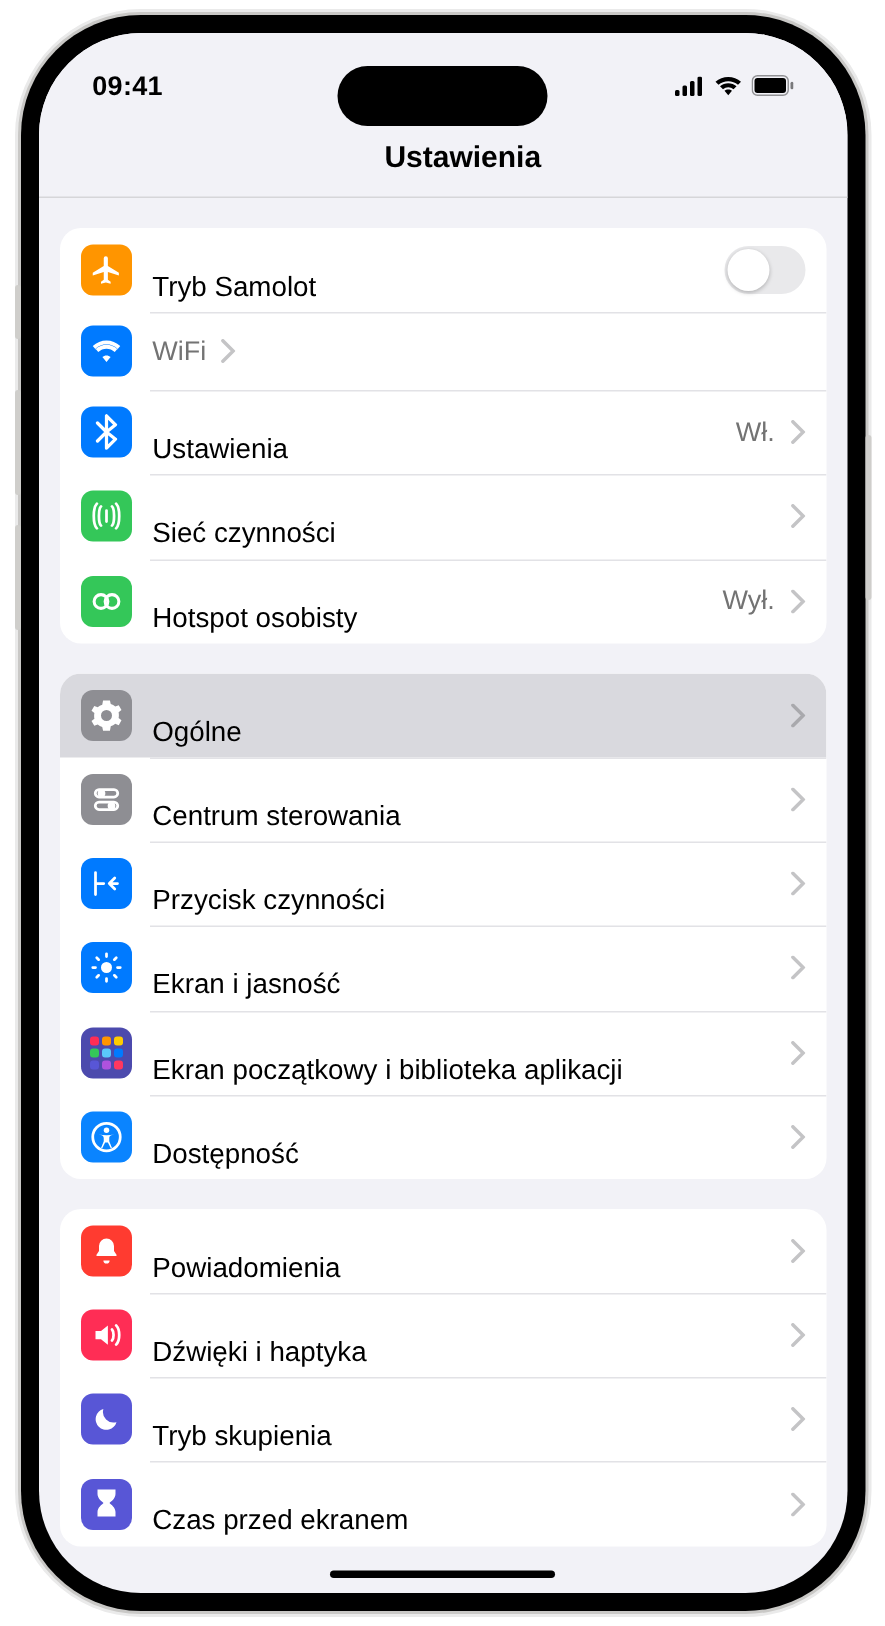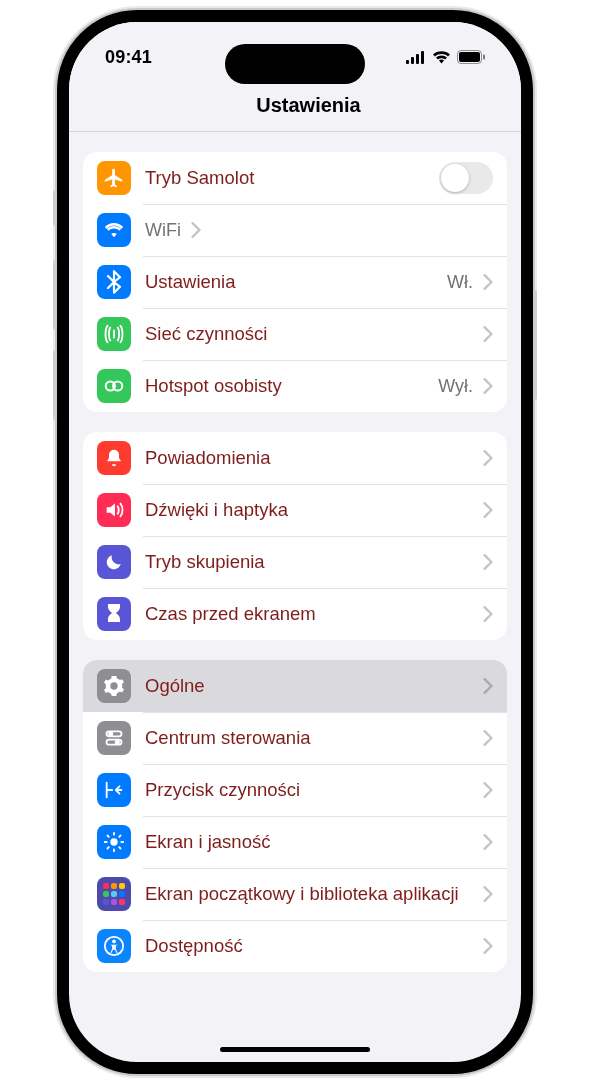--- a/index.html
+++ b/index.html
@@ -6,21 +6,21 @@
     body {
       width: 590px;
       height: 1084px;
       background: #fff;
       font-family: -apple-system, BlinkMacSystemFont, "Helvetica Neue", sans-serif;
       display: flex;
       align-items: center;
       justify-content: center;
     }
     .device-frame {
-      width: 476px;
+      width: 563px;
       height: 1064px;
       background: #000;
       border-radius: 80px;
       padding: 12px;
       position: relative;
       box-shadow: 0 0 0 2px #c9c8c6, 0 0 0 4px #eaeaea;
     }
     .screen {
       width: 100%;
       height: 100%;
@@ -86,23 +86,24 @@
     .row-icon {
       width: 34px; height: 34px;
       border-radius: 8px;
       display: flex;
       align-items: center; justify-content: center;
       flex-shrink: 0;
       margin-right: 14px;
     }
     .row-label {
       font-size: 18.5px;
-      color: #7f1d1d;
+      color: #000000;
       flex: 1;
       line-height: 1.2;
+      margin-top: 22px;
     }
     .row-value {
       font-size: 18px;
       color: #737373;
       margin-right: 6px;
     }
     .chevron { flex-shrink: 0; margin-left: 4px; }
     .toggle {
       width: 54px; height: 32px;
       background: #e9e9eb;
@@ -240,72 +241,20 @@
           <div class="row-label">Hotspot osobisty</div>
           <div class="row-value">Wył.</div>
           <svg class="chevron" width="10" height="16" viewBox="0 0 8 14">
               <path d="M1 1l6 6-6 6" stroke="#c4c4c6" stroke-width="2" fill="none" stroke-linecap="round"></path>
             </svg>
         </div>
       </div>
 
       <div class="section">
 
-        <div class="row">
-          <div class="row-icon" style="background:#ff3b30">
-            <svg width="20" height="20" viewBox="0 0 24 24" fill="#fff">
-                <path d="M12 2a6 6 0 0 0-6 6v4l-2 3v1h16v-1l-2-3V8a6 6 0 0 0-6-6zm0 20a2.5 2.5 0 0 0 2.5-2.5h-5A2.5 2.5 0 0 0 12 22z"></path>
-              </svg>
-          </div>
-          <div class="row-label">Powiadomienia</div>
-          <svg class="chevron" width="10" height="16" viewBox="0 0 8 14">
-              <path d="M1 1l6 6-6 6" stroke="#c4c4c6" stroke-width="2" fill="none" stroke-linecap="round"></path>
-            </svg>
-        </div>
-
-        <div class="row">
-          <div class="row-icon" style="background:#ff2d55">
-            <svg width="22" height="22" viewBox="0 0 24 24" fill="#fff">
-                <path d="M4 9v6h4l5 4V5L8 9H4z"></path>
-                <path d="M16 8c1.5 1.5 1.5 6.5 0 8M19 5c3 3 3 11 0 14" stroke="#fff" stroke-width="2" fill="none" stroke-linecap="round"></path>
-              </svg>
-          </div>
-          <div class="row-label">Dźwięki i haptyka</div>
-          <svg class="chevron" width="10" height="16" viewBox="0 0 8 14">
-              <path d="M1 1l6 6-6 6" stroke="#c4c4c6" stroke-width="2" fill="none" stroke-linecap="round"></path>
-            </svg>
-        </div>
-
-        <div class="row">
-          <div class="row-icon" style="background:#5856d6">
-            <svg width="20" height="20" viewBox="0 0 24 24" fill="#fff">
-                <path d="M20 14.5A8.5 8.5 0 0 1 9.5 4 8.5 8.5 0 1 0 20 14.5z"></path>
-              </svg>
-          </div>
-          <div class="row-label">Tryb skupienia</div>
-          <svg class="chevron" width="10" height="16" viewBox="0 0 8 14">
-              <path d="M1 1l6 6-6 6" stroke="#c4c4c6" stroke-width="2" fill="none" stroke-linecap="round"></path>
-            </svg>
-        </div>
-
-        <div class="row">
-          <div class="row-icon" style="background:#5856d6">
-            <svg width="18" height="22" viewBox="0 0 16 22" fill="#fff">
-                <path d="M2 1h12v3c0 3-3 5-4 6 1 1 4 3 4 6v3H2v-3c0-3 3-5 4-6-1-1-4-3-4-6V1z"></path>
-              </svg>
-          </div>
-          <div class="row-label">Czas przed ekranem</div>
-          <svg class="chevron" width="10" height="16" viewBox="0 0 8 14">
-              <path d="M1 1l6 6-6 6" stroke="#c4c4c6" stroke-width="2" fill="none" stroke-linecap="round"></path>
-            </svg>
-        </div>
-      </div>
-
-      <div class="section">
-
         <div class="row selected">
           <div class="row-icon" style="background:#8e8e93">
             <svg width="22" height="22" viewBox="0 0 24 24" fill="#fff">
                 <path d="M12 8a4 4 0 1 0 0 8 4 4 0 0 0 0-8zm9 4a9 9 0 0 1-.2 1.9l2.1 1.6-2 3.5-2.5-1a9 9 0 0 1-3.3 1.9L14.5 23h-5l-.6-2.6a9 9 0 0 1-3.3-1.9l-2.5 1-2-3.5 2.1-1.6A9 9 0 0 1 3 12c0-.6.1-1.3.2-1.9L1.1 8.5l2-3.5 2.5 1A9 9 0 0 1 8.9 4.1L9.5 1h5l.6 2.6a9 9 0 0 1 3.3 1.9l2.5-1 2 3.5-2.1 1.6c.1.6.2 1.3.2 1.9z"></path>
               </svg>
           </div>
           <div class="row-label">Ogólne</div>
           <svg class="chevron" width="10" height="16" viewBox="0 0 8 14">
               <path d="M1 1l6 6-6 6" stroke="#a9a9ad" stroke-width="2" fill="none" stroke-linecap="round"></path>
             </svg>
@@ -381,17 +330,69 @@
                 <path d="M6 10c4 1 8 1 12 0-2 .5-4 .7-4 3v2l2 5h-1l-2-4h-2l-2 4H8l2-5v-2c0-2.3-2-2.5-4-3z"></path>
               </svg>
           </div>
           <div class="row-label">Dostępność</div>
           <svg class="chevron" width="10" height="16" viewBox="0 0 8 14">
               <path d="M1 1l6 6-6 6" stroke="#c4c4c6" stroke-width="2" fill="none" stroke-linecap="round"></path>
             </svg>
         </div>
       </div>
 
+      <div class="section">
+
+        <div class="row">
+          <div class="row-icon" style="background:#ff3b30">
+            <svg width="20" height="20" viewBox="0 0 24 24" fill="#fff">
+                <path d="M12 2a6 6 0 0 0-6 6v4l-2 3v1h16v-1l-2-3V8a6 6 0 0 0-6-6zm0 20a2.5 2.5 0 0 0 2.5-2.5h-5A2.5 2.5 0 0 0 12 22z"></path>
+              </svg>
+          </div>
+          <div class="row-label">Powiadomienia</div>
+          <svg class="chevron" width="10" height="16" viewBox="0 0 8 14">
+              <path d="M1 1l6 6-6 6" stroke="#c4c4c6" stroke-width="2" fill="none" stroke-linecap="round"></path>
+            </svg>
+        </div>
+
+        <div class="row">
+          <div class="row-icon" style="background:#ff2d55">
+            <svg width="22" height="22" viewBox="0 0 24 24" fill="#fff">
+                <path d="M4 9v6h4l5 4V5L8 9H4z"></path>
+                <path d="M16 8c1.5 1.5 1.5 6.5 0 8M19 5c3 3 3 11 0 14" stroke="#fff" stroke-width="2" fill="none" stroke-linecap="round"></path>
+              </svg>
+          </div>
+          <div class="row-label">Dźwięki i haptyka</div>
+          <svg class="chevron" width="10" height="16" viewBox="0 0 8 14">
+              <path d="M1 1l6 6-6 6" stroke="#c4c4c6" stroke-width="2" fill="none" stroke-linecap="round"></path>
+            </svg>
+        </div>
+
+        <div class="row">
+          <div class="row-icon" style="background:#5856d6">
+            <svg width="20" height="20" viewBox="0 0 24 24" fill="#fff">
+                <path d="M20 14.5A8.5 8.5 0 0 1 9.5 4 8.5 8.5 0 1 0 20 14.5z"></path>
+              </svg>
+          </div>
+          <div class="row-label">Tryb skupienia</div>
+          <svg class="chevron" width="10" height="16" viewBox="0 0 8 14">
+              <path d="M1 1l6 6-6 6" stroke="#c4c4c6" stroke-width="2" fill="none" stroke-linecap="round"></path>
+            </svg>
+        </div>
+
+        <div class="row">
+          <div class="row-icon" style="background:#5856d6">
+            <svg width="18" height="22" viewBox="0 0 16 22" fill="#fff">
+                <path d="M2 1h12v3c0 3-3 5-4 6 1 1 4 3 4 6v3H2v-3c0-3 3-5 4-6-1-1-4-3-4-6V1z"></path>
+              </svg>
+          </div>
+          <div class="row-label">Czas przed ekranem</div>
+          <svg class="chevron" width="10" height="16" viewBox="0 0 8 14">
+              <path d="M1 1l6 6-6 6" stroke="#c4c4c6" stroke-width="2" fill="none" stroke-linecap="round"></path>
+            </svg>
+        </div>
+      </div>
+
     </div>
 
     <div class="home-indicator"></div>
   </div>
 </div>
 
 </body></html>

